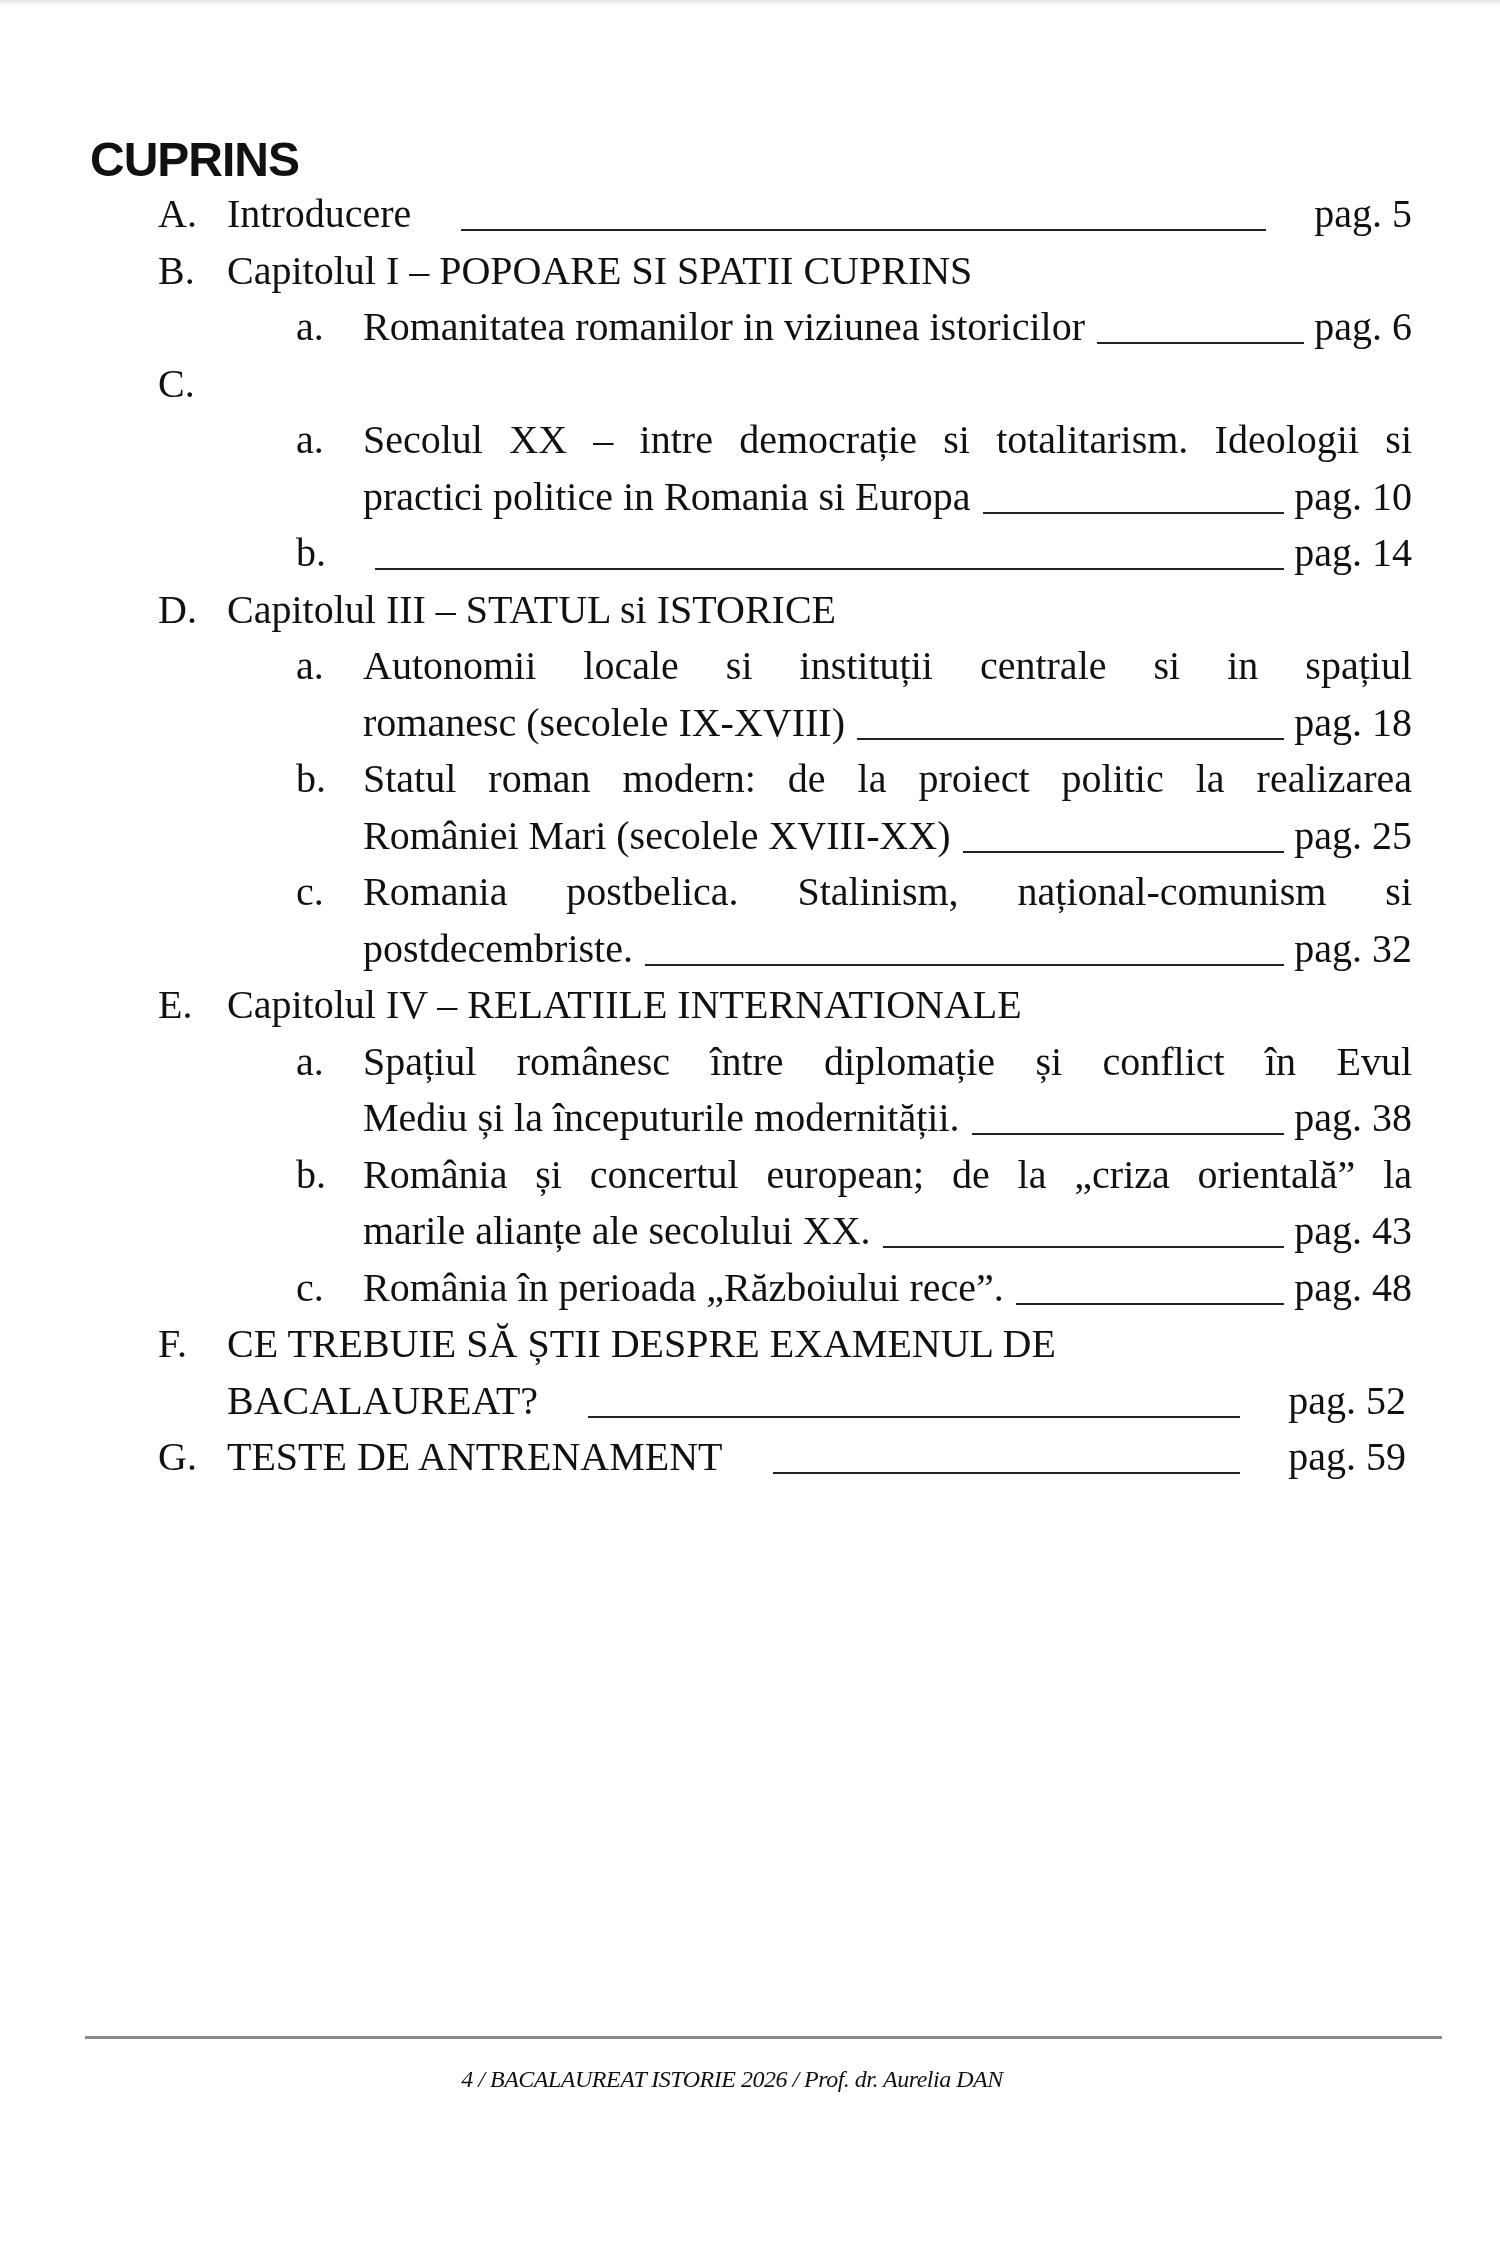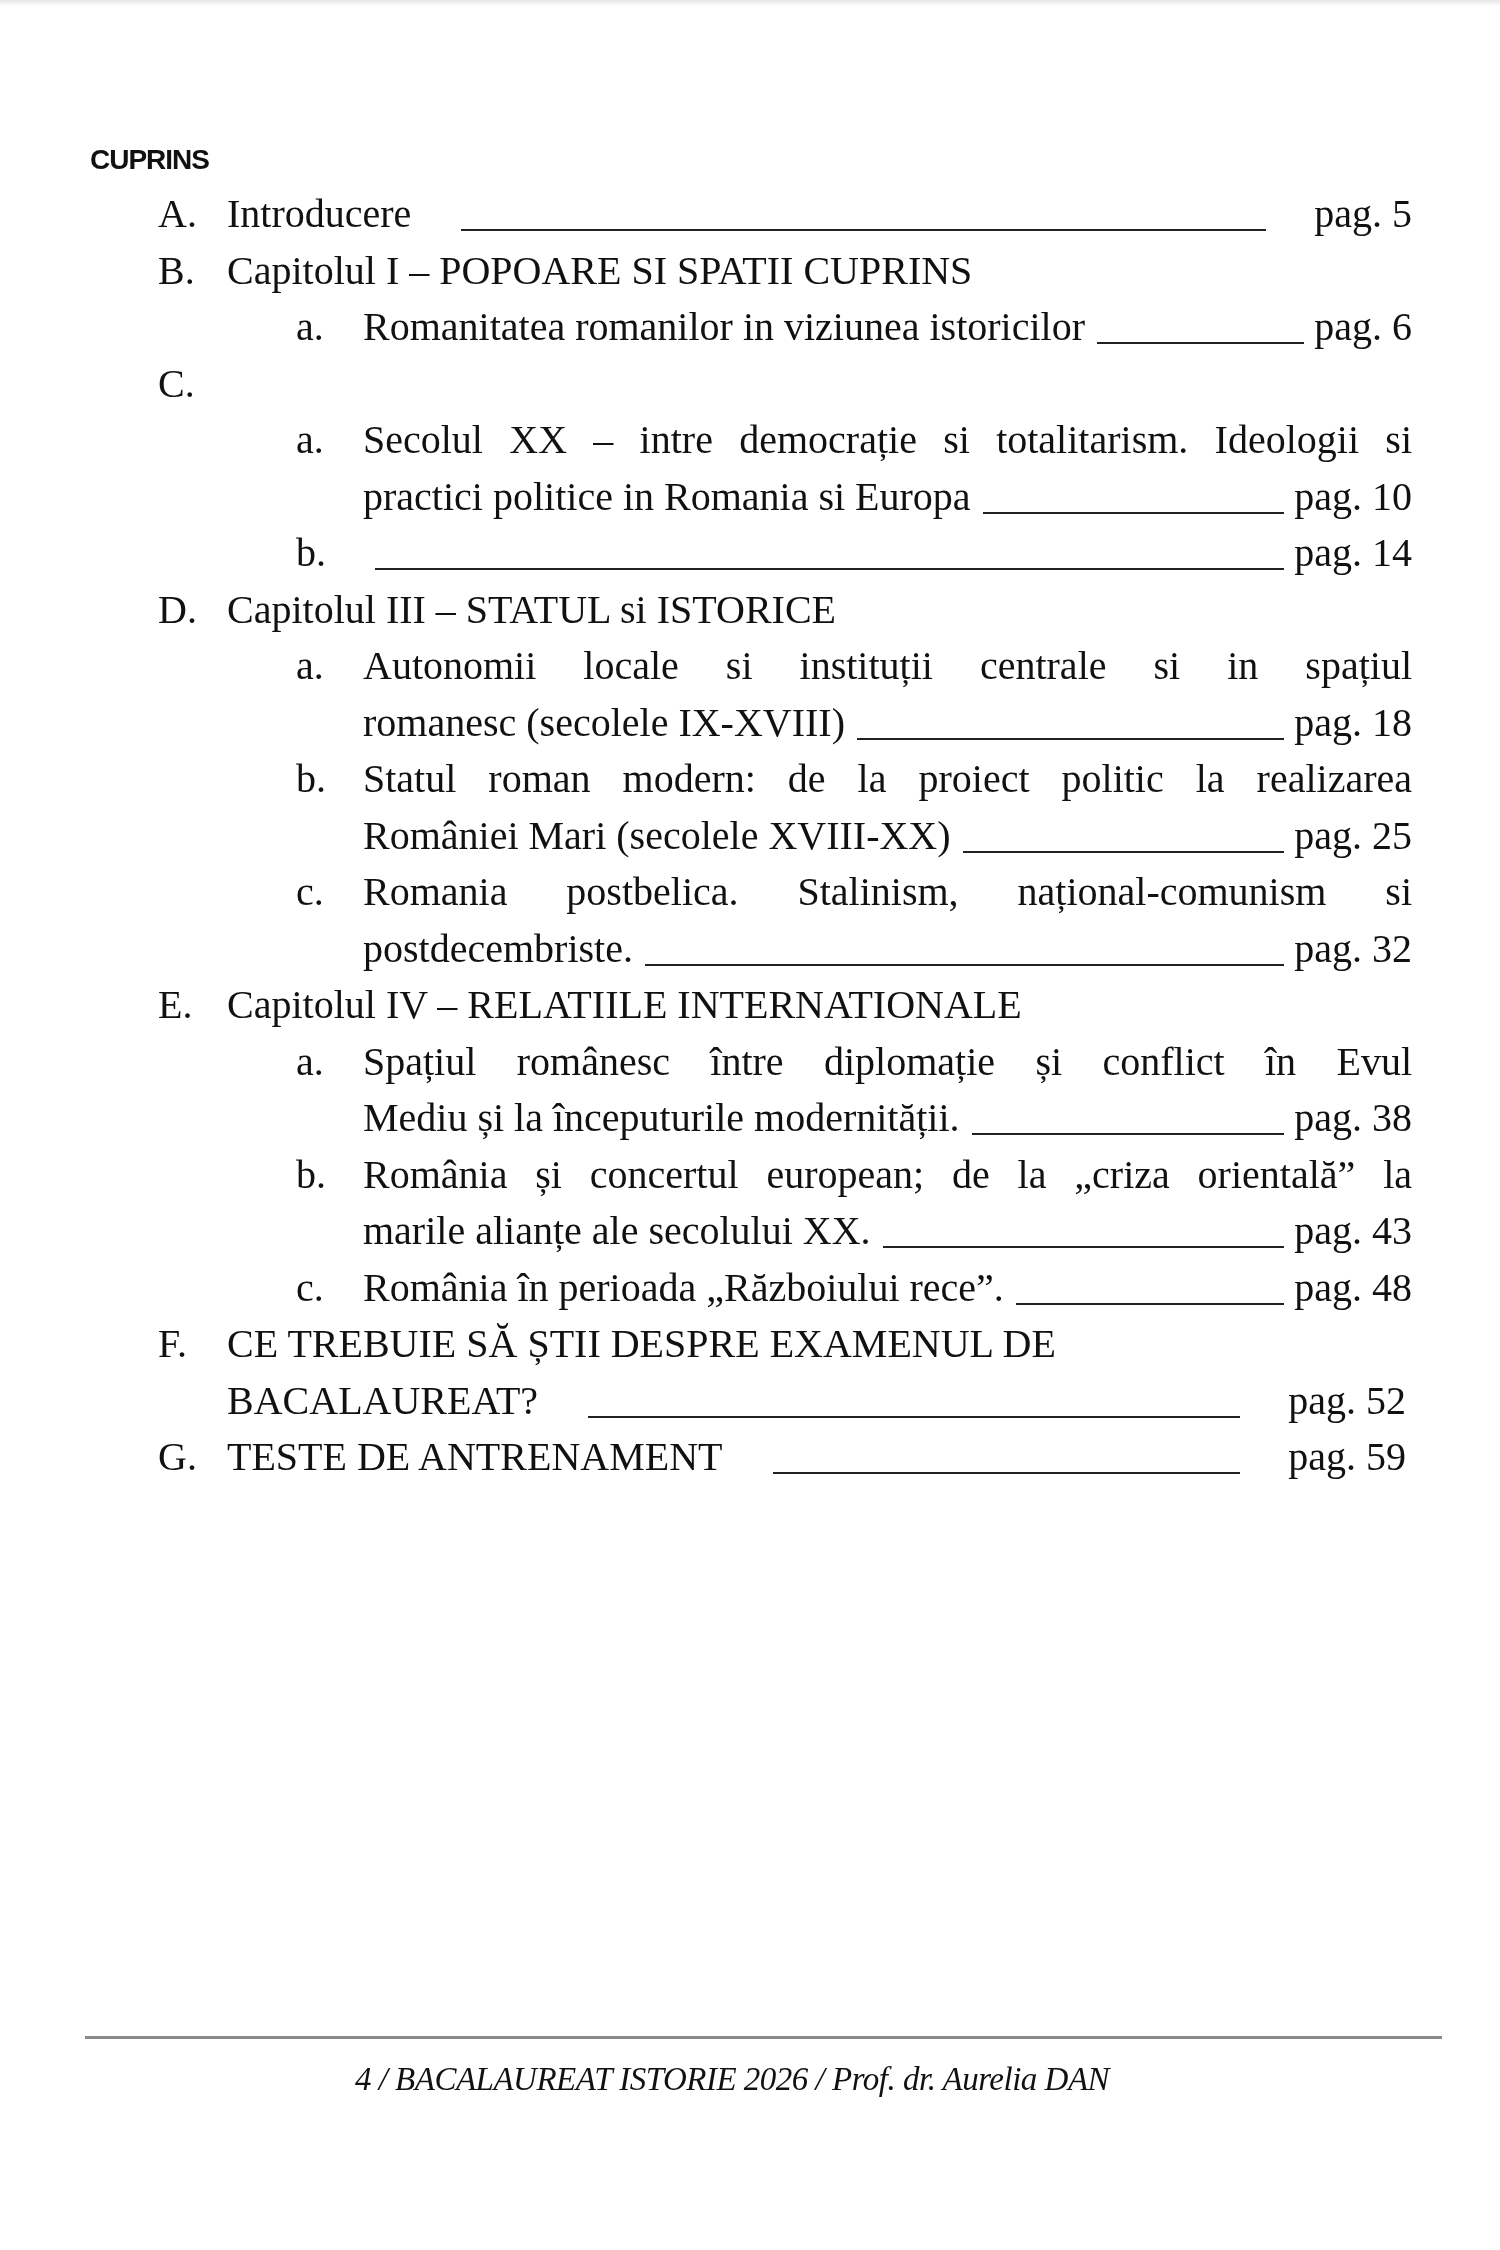--- a/index.html
+++ b/index.html
@@ -9,21 +9,21 @@
     color: #111111;
   }
   .top-shade {
     position: absolute; left: 0; top: 0; width: 1500px; height: 6px;
     background: linear-gradient(#e6e6e6, #ffffff);
   }
   .page { position: absolute; left: 0; top: 0; width: 1500px; }
   .toc-title {
     position: absolute; left: 90px; top: 138px;
     font-family: "Liberation Sans", "DejaVu Sans", sans-serif;
-    font-weight: bold; font-size: 28px; letter-spacing: -1px;
+    font-weight: bold; font-size: 48px; letter-spacing: -1px;
     line-height: 44px;
   }
   .toc {
     position: absolute; left: 0; top: 186px; width: 1500px;
     font-size: 40px; line-height: 56.5px;
   }
   .row { position: relative; height: 56.5px; white-space: nowrap; }
   .label { position: absolute; top: 0; }
   .lvl1 .label { left: 158px; }
   .lvl1 .text { left: 227px; gap: 38px; }
@@ -39,21 +39,21 @@
     flex: 1 1 auto; border-bottom: 2px solid #222; height: 0;
     margin: 0 10px 0 12px; position: relative; top: 4px;
   }
   .page-ref { flex: 0 0 auto; }
   .footer-rule {
     position: absolute; left: 85px; top: 2036px; width: 1357px; height: 3px;
     background: #8a8a8a;
   }
   .footer-text {
     position: absolute; left: 0; top: 2056px; width: 1464px; text-align: center;
-    font-style: italic; font-size: 33px; line-height: 46px; letter-spacing: -0.5px;
+    font-style: italic; font-size: 24px; line-height: 46px; letter-spacing: -0.5px;
   }
 </style>
 </head>
 <body>
 
 <div class="top-shade"></div>
 
 <div class="page">
   <div class="toc-title">CUPRINS</div>
 

